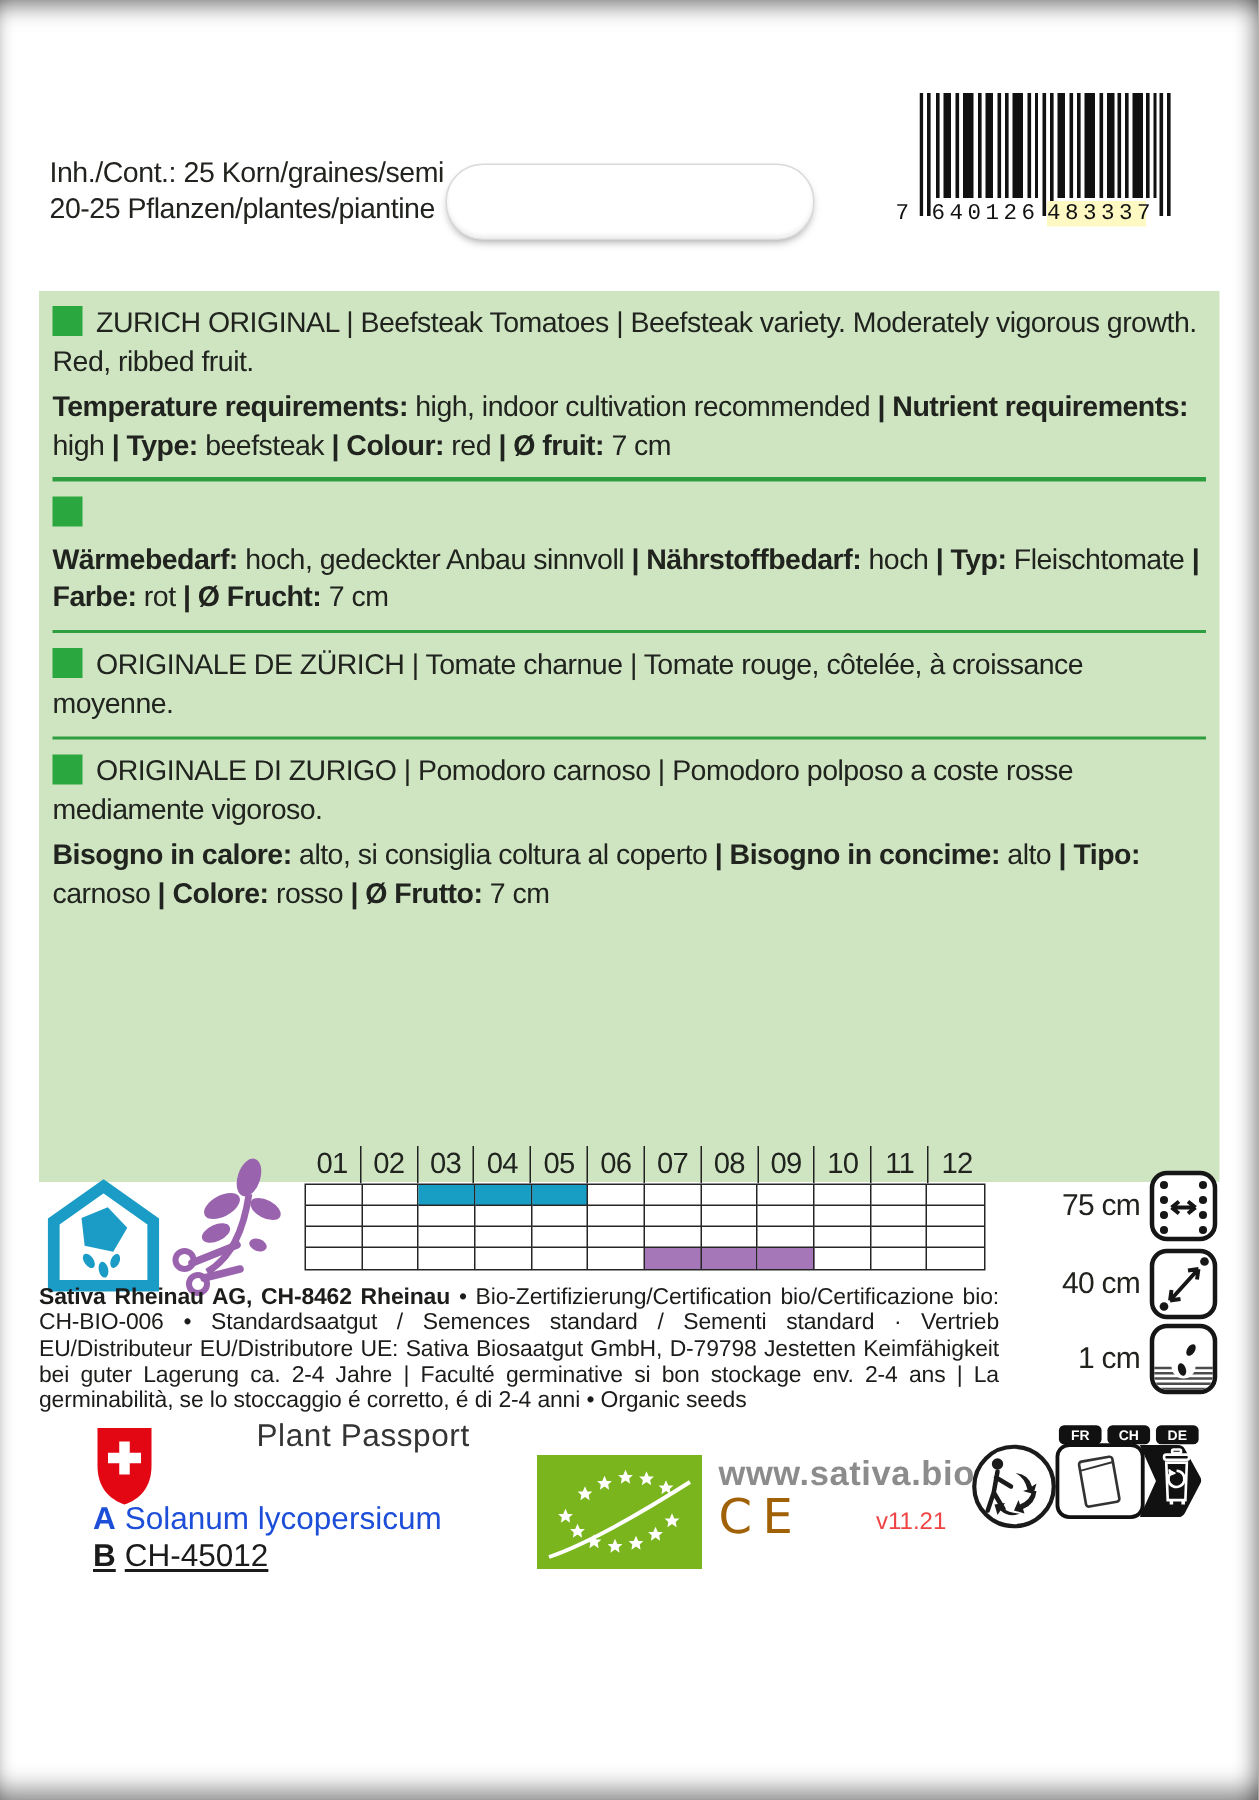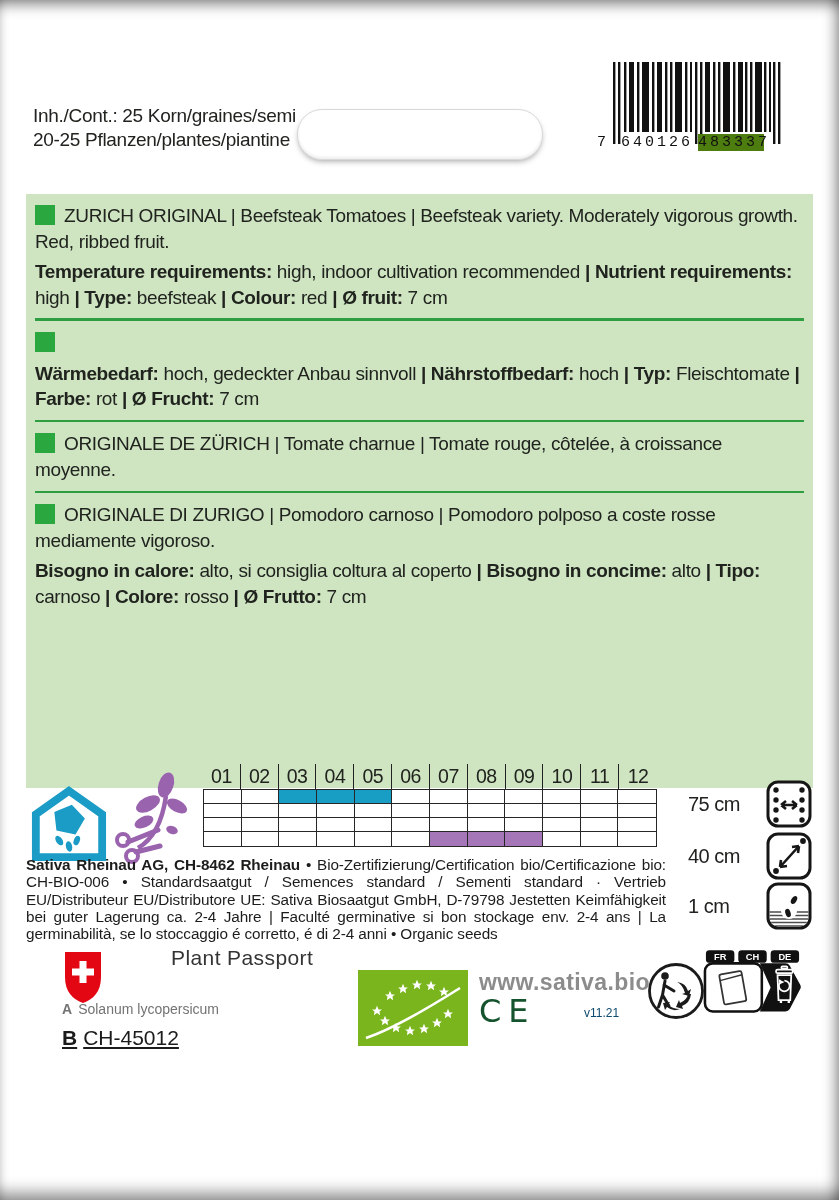--- a/index.html
+++ b/index.html
@@ -18,21 +18,21 @@
   
   .contents{position:absolute;left:33px;top:104px;font-size:19px;line-height:23.5px;letter-spacing:-0.3px;}
   .hang-hole{position:absolute;left:297px;top:109px;width:244px;height:49px;border-radius:25px;
     background:#fff;border:1px solid #d9d9d9;
     box-shadow:0 3px 6px -2px rgba(0,0,0,.38), inset 0 -2px 3px rgba(0,0,0,.07);}
   .barcode{position:absolute;left:597px;top:62px;width:192px;height:96px;}
   .barcode svg{position:absolute;left:16px;top:0;}
   .bc-digit{position:absolute;font-family:"Liberation Mono",monospace;font-size:15px;color:#111;}
   .bc-lead{left:0;top:72px;}
   .bc-g1{left:24px;top:72px;width:66px;text-align:center;letter-spacing:3px;background:#fff;}
-  .bc-g2{left:101px;top:72px;width:66px;text-align:center;letter-spacing:3px;background:#4d7c0f;}
+  .bc-g2{left:101px;top:72px;width:66px;text-align:center;letter-spacing:3px;background:#fef9c3;}
   
   .panel{position:absolute;left:26px;top:166px;width:787px;height:594px;background:var(--panel-green);
     box-sizing:border-box;padding:9px 9px 0 9px;margin-top:28px;}
   .block{font-size:19px;line-height:25.6px;letter-spacing:-0.35px;}
   .block p{margin:0;}
   .block .attrs{margin-top:5px;}
   .block strong{font-weight:700;}
   .bullet{display:inline-block;width:20px;height:20px;background:var(--bullet-green);
     margin-right:9px;vertical-align:-3px;}
   .rule{height:2.6px;background:var(--rule-green);border:none;margin:8px 0 9px 0;}
@@ -43,40 +43,40 @@
   .cal-header span:last-child{border-right:none;}
   .cal-grid{position:absolute;left:203px;top:789px;width:454px;height:58px;display:grid;
     grid-template-columns:repeat(12,1fr);grid-template-rows:repeat(4,1fr);
     border:1.6px solid #262626;box-sizing:border-box;background:#fff;}
   .cal-cell{border-right:1.2px solid #262626;border-bottom:1.2px solid #262626;}
   .cal-cell:nth-child(12n){border-right:none;}
   .cal-cell:nth-child(n+37){border-bottom:none;}
   .sow-icon{position:absolute;left:30px;top:786px;}
   .harvest-icon{position:absolute;left:108px;top:768px;}
   
-  .sp-label{position:absolute;width:72px;text-align:left;font-size:20px;letter-spacing:-0.5px;}
+  .sp-label{position:absolute;width:72px;text-align:right;font-size:20px;letter-spacing:-0.5px;}
   .sp-icon{position:absolute;left:766px;}
   .sp1{top:793px;left:688px;} .sp1i{top:780px;}
   .sp2{top:845px;left:688px;} .sp2i{top:832px;}
   .sp3{top:895px;left:688px;} .sp3i{top:882px;}
   
   .company{position:absolute;left:26px;top:856px;width:640px;font-size:15.3px;line-height:17.3px;
     text-align:justify;letter-spacing:-0.1px;color:#1c1c1a;}
   .company strong{font-weight:700;}
   
   .swiss{position:absolute;left:64px;top:951px;}
   .pp-heading{position:absolute;left:171px;top:946px;font-size:21px;color:#343434;letter-spacing:0.4px;}
-  .pp-a{position:absolute;left:62px;top:1001px;font-size:14px;color:#737373;}
+  .pp-a{position:absolute;left:62px;top:1001px;font-size:21px;color:#1d4ed8;}
   .pp-b{position:absolute;left:62px;top:1026px;font-size:21px;color:#1b1b1b;text-decoration:underline;}
   .pp-label{font-weight:700;margin-right:6px;}
   .eu-logo{position:absolute;left:358px;top:970px;}
   .website{position:absolute;left:479px;top:969px;font-size:23px;font-weight:700;color:#8c8c8c;letter-spacing:0.4px;}
-  .ce-mark{position:absolute;left:479px;top:992px;font-size:32px;color:#14532d;letter-spacing:7px;
+  .ce-mark{position:absolute;left:479px;top:992px;font-size:32px;color:#a16207;letter-spacing:7px;
     font-family:"DejaVu Sans",sans-serif;}
-  .version{position:absolute;left:584px;top:1006px;font-size:12px;color:#0c4a6e;}
+  .version{position:absolute;left:584px;top:1006px;font-size:16px;color:#ef4444;}
   .triman{position:absolute;left:646px;top:961px;}
   .disposal{position:absolute;left:703px;top:950px;}
 </style>
 </head>
 <body>
 
 <div class="page">
 
   <div class="contents">
     <div>Inh./Cont.:  25 Korn/graines/semi</div>

